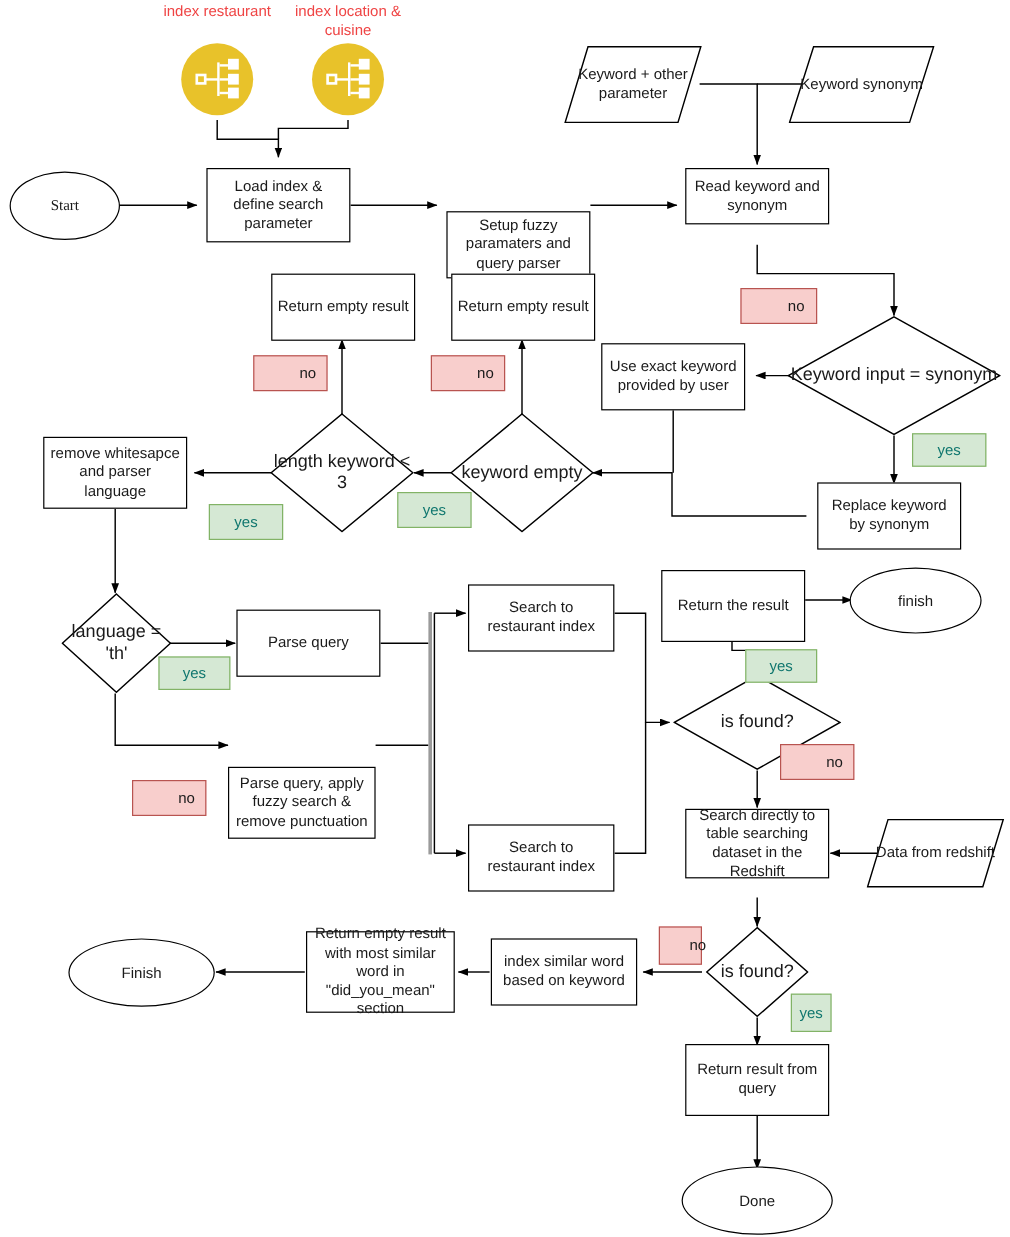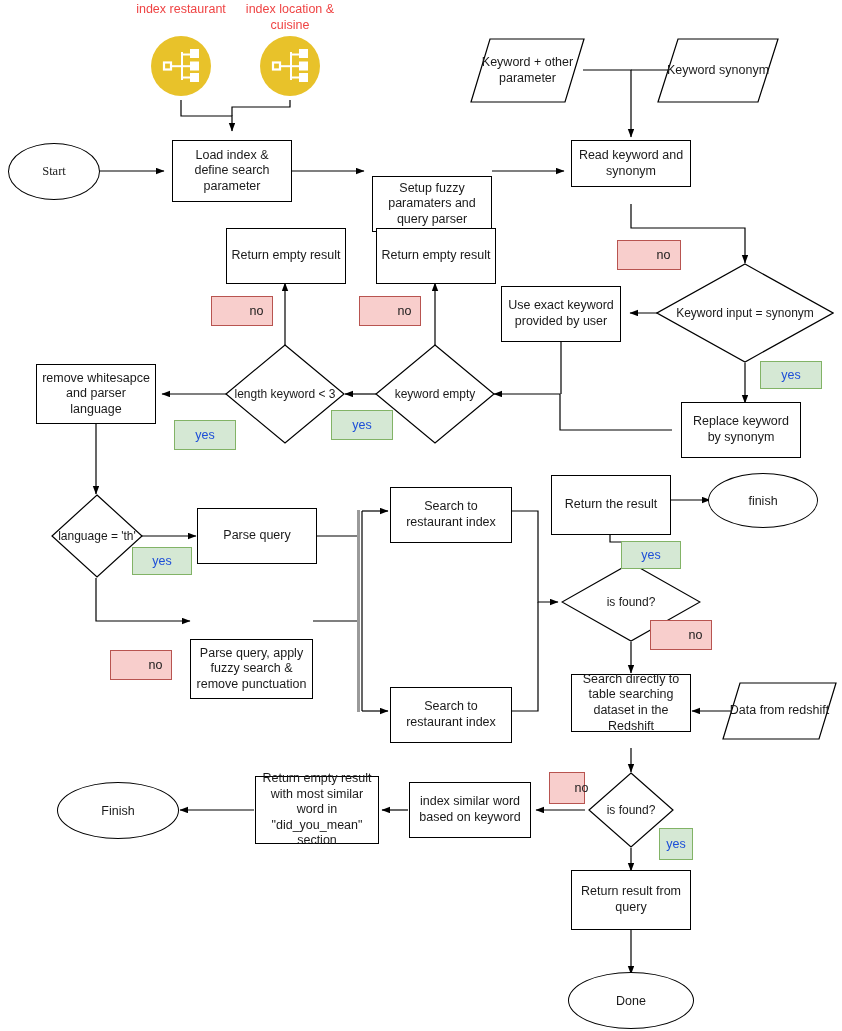--- a/index.html
+++ b/index.html
@@ -2,28 +2,28 @@
 <html><head>
 <meta charset="utf-8">
 <style>
   html,body{margin:0;padding:0;background:#ffffff;}
   body{font-family:"Liberation Sans", sans-serif;}
   #canvas{position:relative;width:842px;height:1031px;background:#ffffff;overflow:hidden;}
   #edges{position:absolute;left:0;top:0;width:842px;height:1031px;}
   .node{position:absolute;box-sizing:border-box;display:flex;align-items:center;justify-content:center;text-align:center;color:#1a1a1a;}
   .proc{background:#ffffff;border:1px solid #000000;font-size:12.5px;line-height:1.25;padding:2px 4px;}
   .term{background:#ffffff;border:1.6px solid #000000;border-radius:50%;font-size:12.5px;}
-  .diamond{background:transparent;font-size:12px;}
+  .diamond{background:transparent;font-size:15px;}
   .diamond .dshape{position:absolute;left:0;top:0;width:100%;height:100%;}
   .diamond .dlabel{position:relative;z-index:2;width:135%;text-align:center;line-height:1.2;}
   .io{position:absolute;font-size:12.5px;color:#1a1a1a;}
   .io .ioshape{position:absolute;left:0;top:0;width:100%;height:100%;}
   .io .iolabel{position:absolute;left:0;top:0;width:100%;height:100%;display:flex;align-items:center;justify-content:center;text-align:center;z-index:2;line-height:1.25;}
   .tag{position:absolute;box-sizing:border-box;display:flex;align-items:center;justify-content:center;font-size:12.5px;}
-  .tag-yes{background:#d5e8d4;border:1px solid #82b366;color:#1d4ed8;}
+  .tag-yes{background:#d5e8d4;border:1px solid #82b366;color:#0f766e;}
   .tag-no{background:#f8cecc;border:1px solid #b85450;color:#1a1a1a;padding-left:29px;}
   .iconwrap{position:absolute;}
   .iconcircle{position:absolute;left:0;top:0;width:100%;height:100%;border-radius:50%;background:#e8c22a;}
   .iconglyph{position:absolute;left:0;top:0;width:100%;height:100%;}
   .iconcap{position:absolute;width:120px;text-align:center;font-size:12.5px;color:#ef4444;line-height:1.25;}
   .barconn{position:absolute;background:#9a9a9a;}
 </style>
 </head>
 <body>
 

